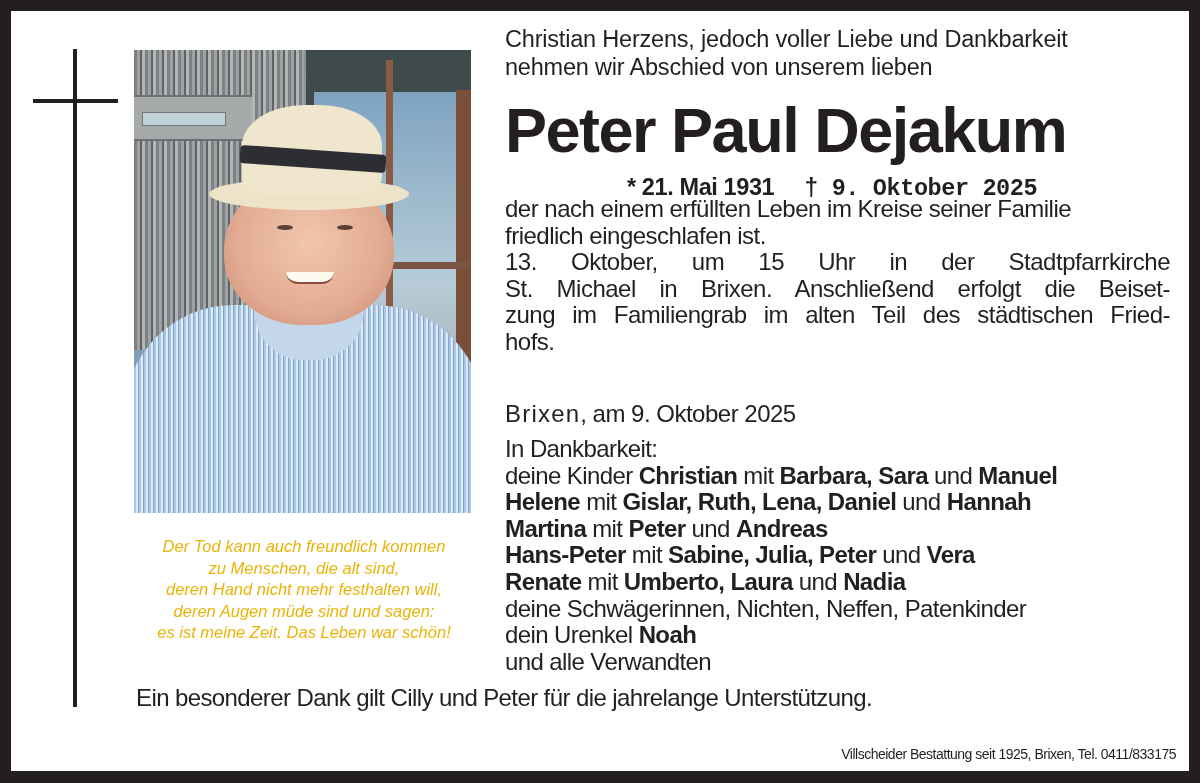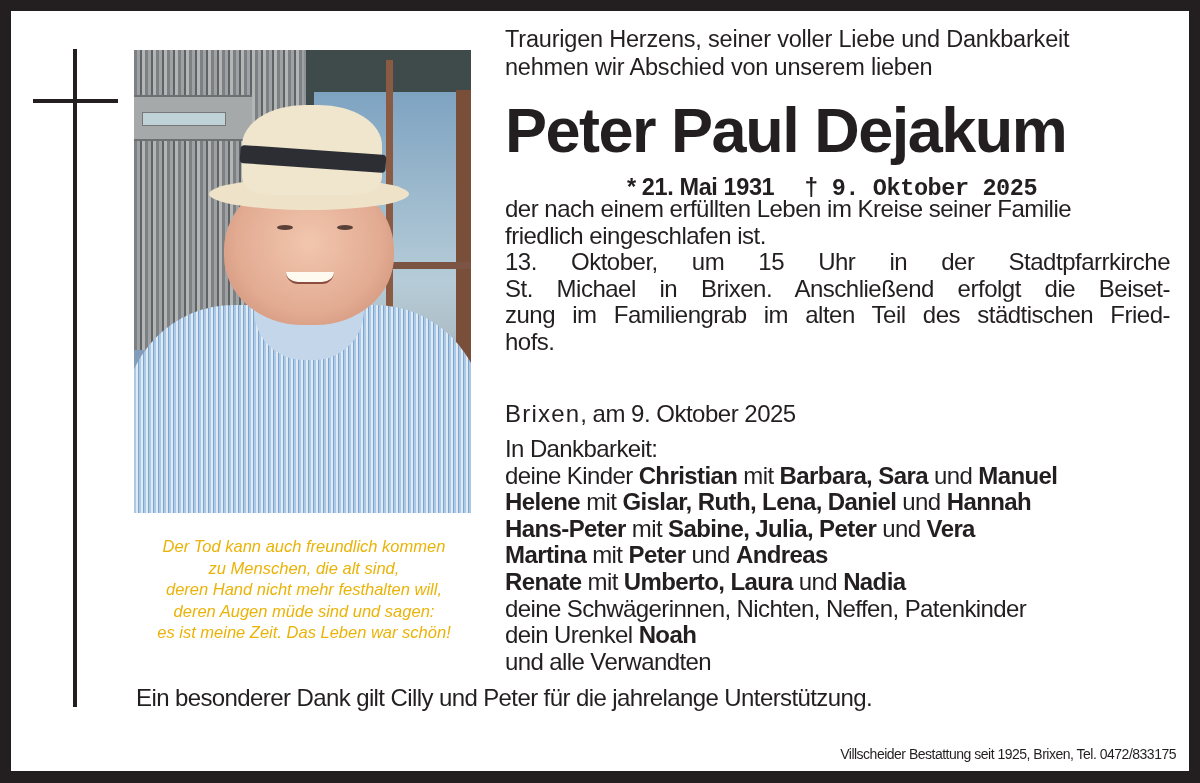--- a/index.html
+++ b/index.html
@@ -99,21 +99,21 @@
 
 <div class="poem">
   <div>Der Tod kann auch freundlich kommen</div>
   <div>zu Menschen, die alt sind,</div>
   <div>deren Hand nicht mehr festhalten will,</div>
   <div>deren Augen müde sind und sagen:</div>
   <div>es ist meine Zeit. Das Leben war schön!</div>
 </div>
 
 <div class="right intro">
-  <div>Traurigen Herzens, seiner voller Liebe und Dankbarkeit</div>
+  <div>Christian Herzens, jedoch voller Liebe und Dankbarkeit</div>
   <div>nehmen wir Abschied von unserem lieben</div>
 </div>
 
 <div class="right name">Peter Paul Dejakum</div>
 
 <div class="right dates">
   <span class="d1">* 21. Mai 1931</span><span class="d2">† 9. Oktober 2025</span>
 </div>
 
 <div class="right body1">
@@ -126,25 +126,25 @@
 </div>
 
 <div class="right place">
   <span class="city">Brixen</span><span>, am 9. Oktober 2025</span>
 </div>
 
 <div class="right thanks">
   <div class="ln">In Dankbarkeit:</div>
   <div class="ln"><span>deine Kinder </span><b>Christian</b><span> mit </span><b>Barbara, Sara</b><span> und </span><b>Manuel</b></div>
   <div class="ln"><b>Helene</b><span> mit </span><b>Gislar, Ruth, Lena, Daniel</b><span> und </span><b>Hannah</b></div>
+  <div class="ln"><b>Martina</b><span> mit </span><b>Peter</b><span> und </span><b>Andreas</b></div>
   <div class="ln"><b>Hans-Peter</b><span> mit </span><b>Sabine, Julia, Peter</b><span> und </span><b>Vera</b></div>
-  <div class="ln"><b>Martina</b><span> mit </span><b>Peter</b><span> und </span><b>Andreas</b></div>
   <div class="ln"><b>Renate</b><span> mit </span><b>Umberto, Laura</b><span> und </span><b>Nadia</b></div>
   <div class="ln">deine Schwägerinnen, Nichten, Neffen, Patenkinder</div>
   <div class="ln"><span>dein Urenkel </span><b>Noah</b></div>
   <div class="ln">und alle Verwandten</div>
 </div>
 
 <div class="closing">
   <div>Ein besonderer Dank gilt Cilly und Peter für die jahrelange Unterstützung.</div>
 </div>
 
-<div class="footer">Villscheider Bestattung seit 1925, Brixen, Tel. 0472/833175</div>
+<div class="footer">Villscheider Bestattung seit 1925, Brixen, Tel. 0411/833175</div>
 
 </body></html>

